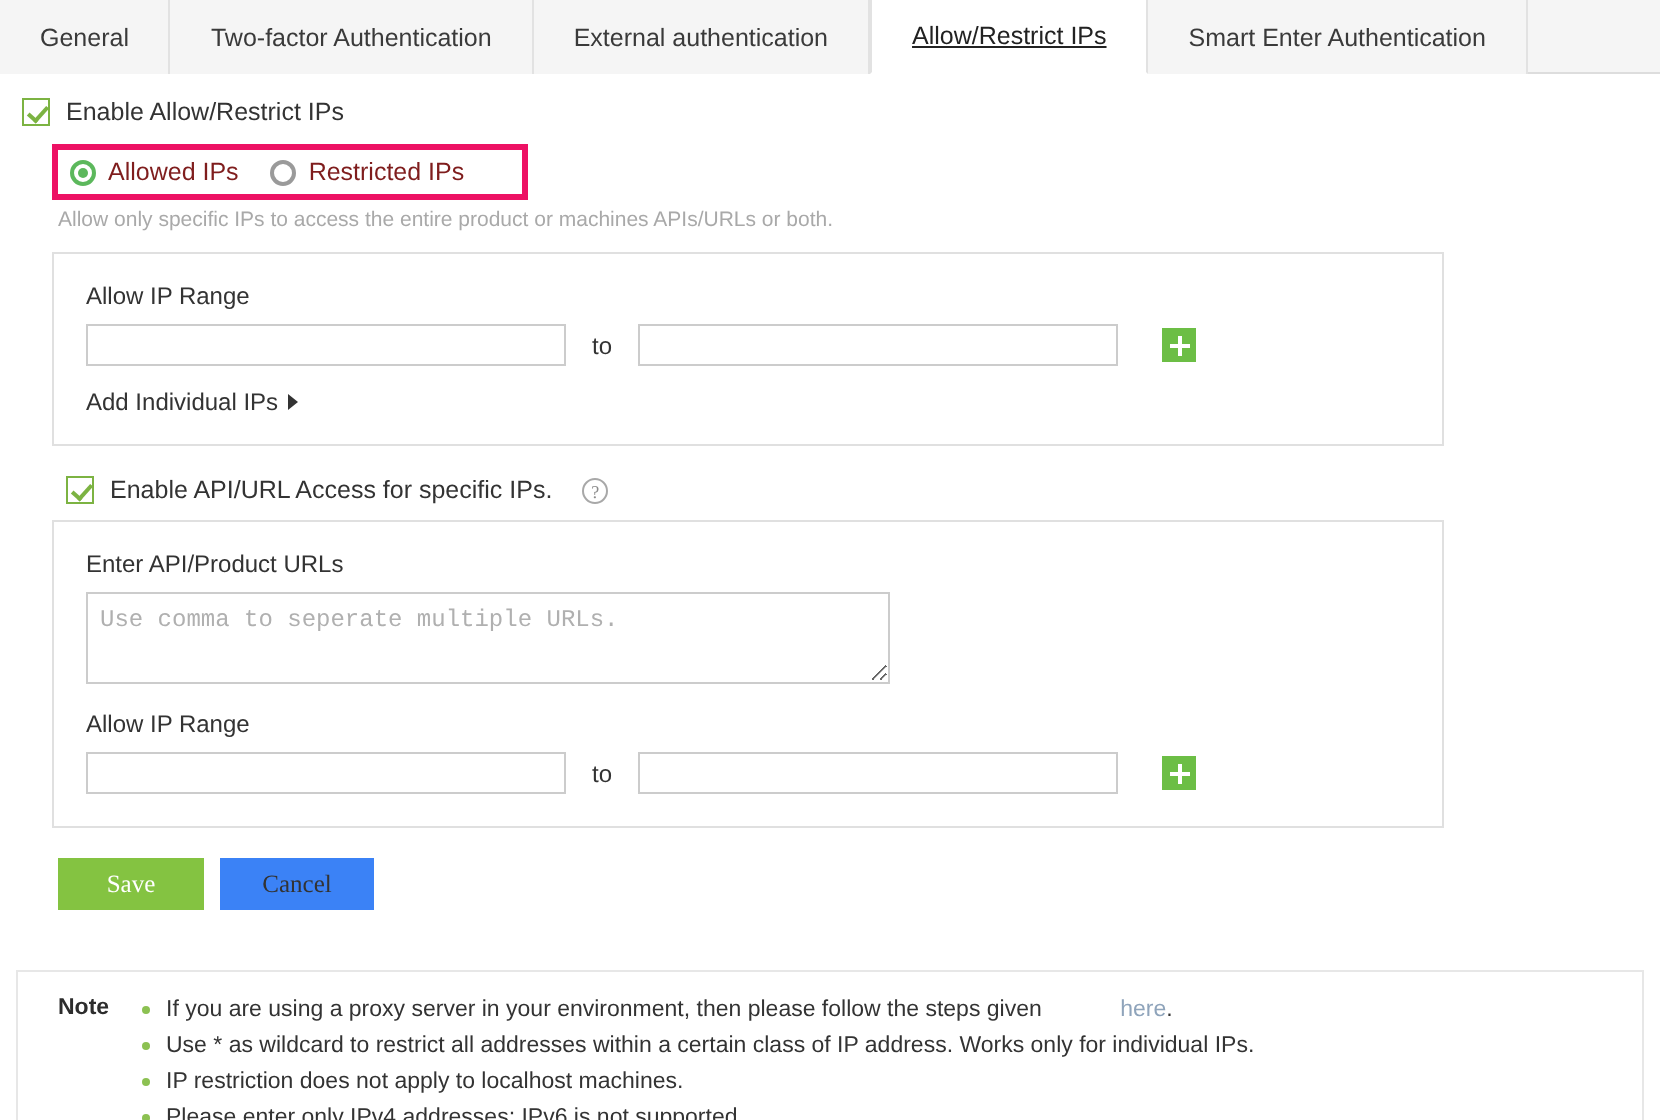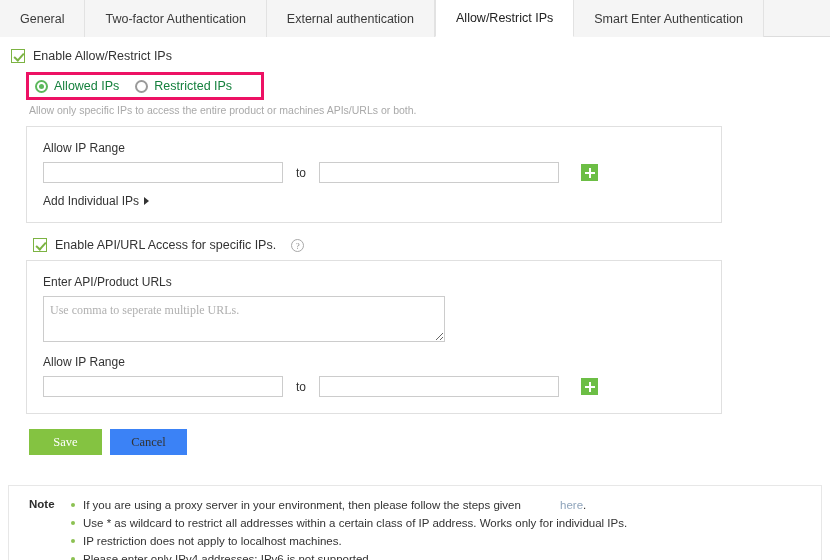--- a/index.html
+++ b/index.html
@@ -37,20 +37,21 @@
     height: 37px;
     white-space: nowrap;
     cursor: pointer;
   }
   .tab.active {
     background: #ffffff;
     border-bottom: 1px solid #ffffff;
     margin-bottom: -1px;
     border-left: 1px solid #e2e2e2;
     color: #222222;
+    text-decoration: underline;
   }
   .tab:first-child { border-left: none; }
 
   
   .content {
     padding: 0;
     position: relative;
   }
 
   .row-check {
@@ -124,21 +125,21 @@
     left: 2px;
     top: 2px;
     width: 5px;
     height: 5px;
     border-radius: 50%;
     background: #5cb85c;
   }
   .rb-label {
     margin-left: 6px;
     font-size: 12.5px;
-    color: #15803d;
+    color: #7f1d1d;
   }
 
   .hint {
     margin: 4px 0 0 29px;
     font-size: 10.5px;
     color: #a9a9a9;
   }
 
   
   .panel {
@@ -240,21 +241,21 @@
     box-sizing: border-box;
     cursor: pointer;
     font-family: "Liberation Serif", serif;
   }
 
   .ta {
     width: 402px;
     height: 46px;
     border: 1px solid #cccccc;
     box-sizing: border-box;
-    font-family: Liberation Serif, serif;
+    font-family: Liberation Mono, monospace;
     font-size: 12px;
     color: #333333;
     padding: 6px 6px;
     resize: vertical;
     outline: none;
     display: block;
   }
   .ta::placeholder { color: #b0b0b0; }
 
   

